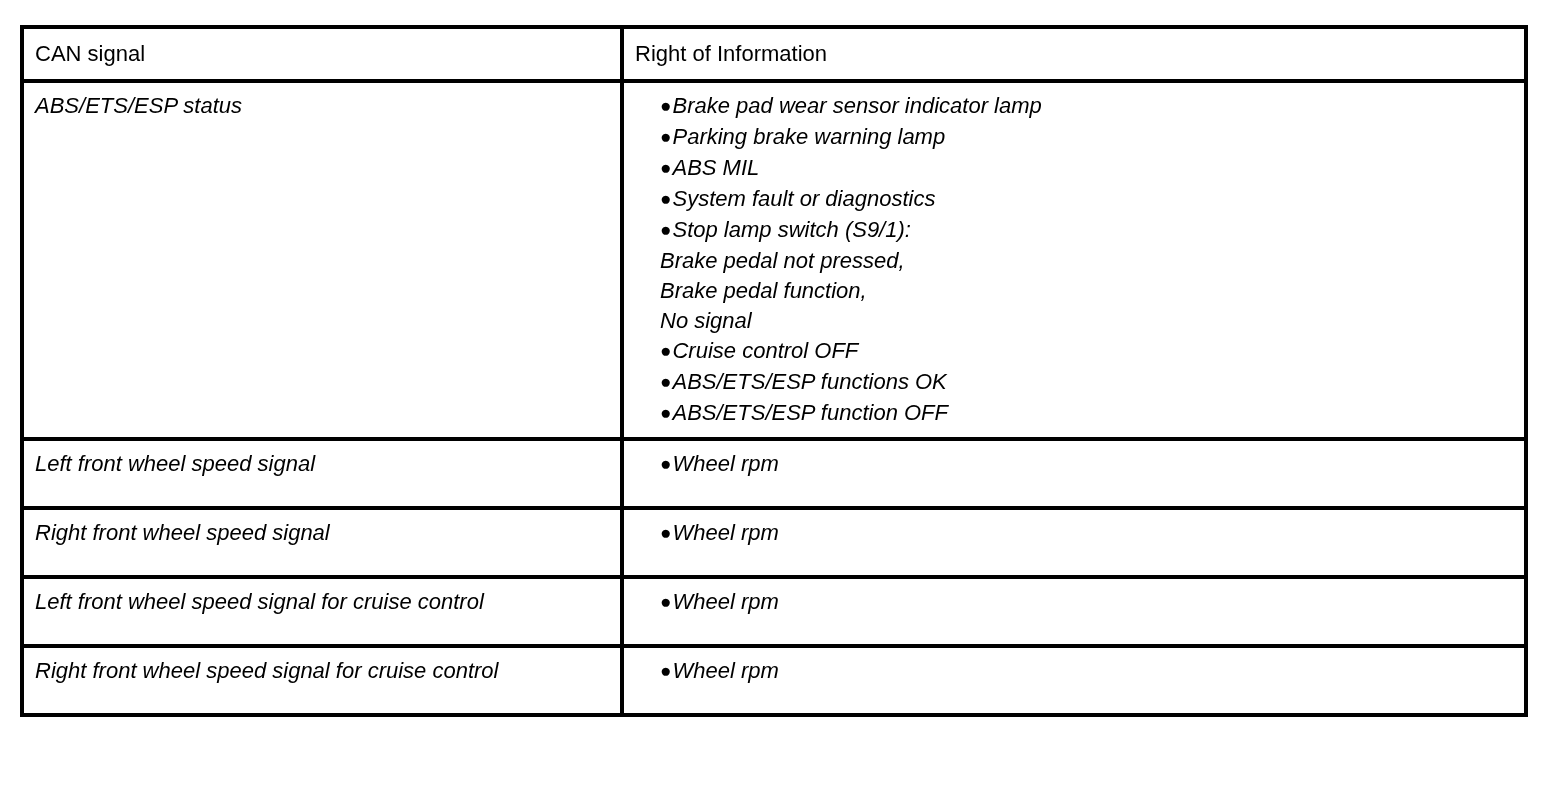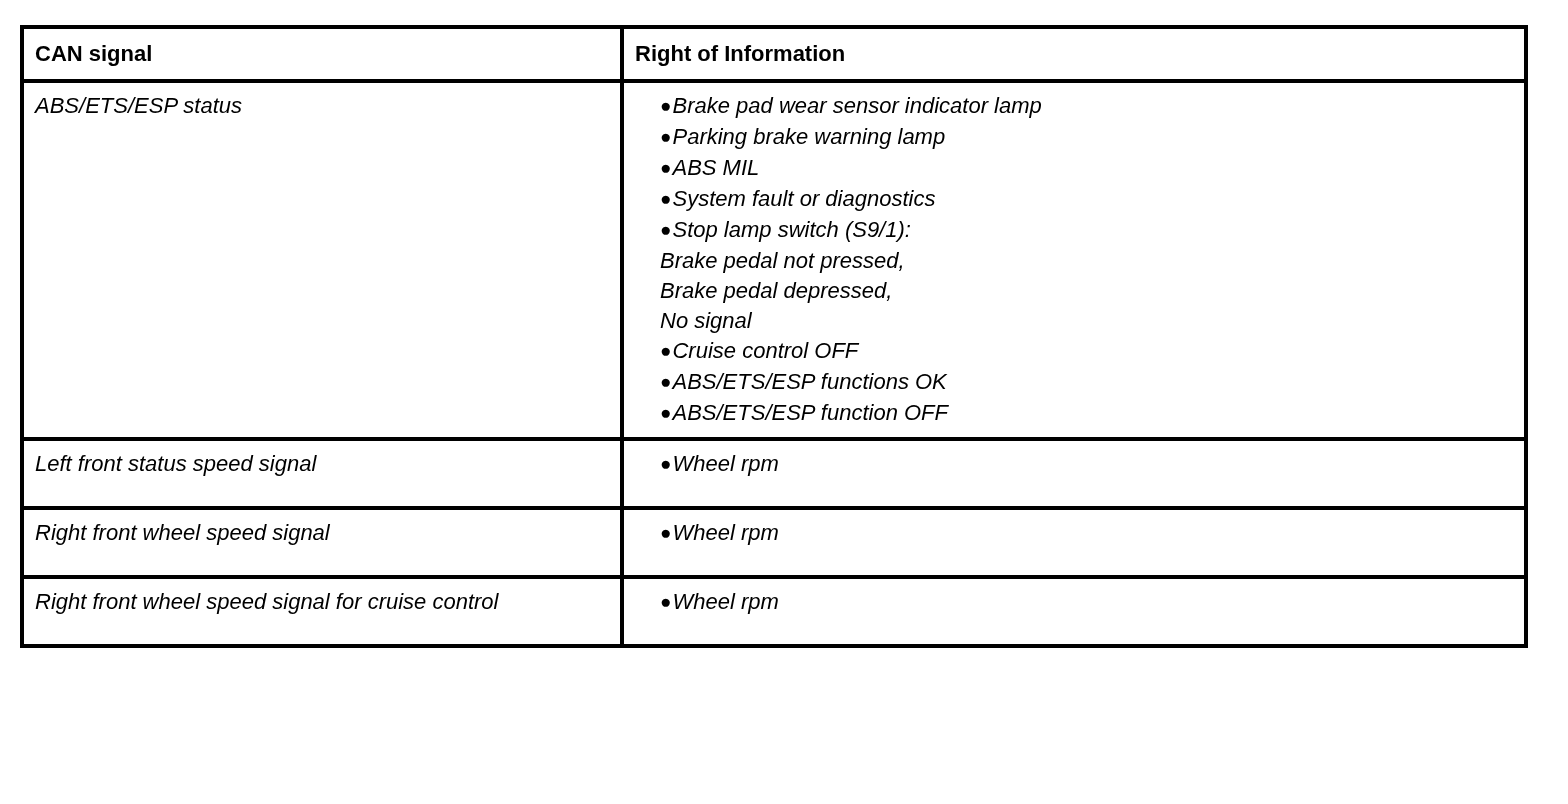--- a/index.html
+++ b/index.html
@@ -33,21 +33,21 @@
     padding: 8px 10px 8px 11px;
     vertical-align: top;
     text-align: left;
     line-height: 30px;
     overflow: hidden;
     white-space: nowrap;
   }
   col.col1 { width: 600px; }
   col.col2 { width: 904px; }
   tr.header-row th {
-    font-weight: bold;
+    font-weight: normal;
     height: 50px;
     vertical-align: middle;
     padding-top: 0;
     padding-bottom: 0;
   }
   tr.body-row td {
     height: 49px;
     font-style: italic;
   }
   td.info-cell .info-line {
@@ -79,44 +79,50 @@
     <tbody id="rows-body">
   <tr class="body-row">
     <td class="signal-cell">ABS/ETS/ESP status</td>
     <td class="info-cell">
             <div class="info-line"><span class="bullet">●</span>Brake pad wear sensor indicator lamp</div>
             <div class="info-line"><span class="bullet">●</span>Parking brake warning lamp</div>
             <div class="info-line"><span class="bullet">●</span>ABS MIL</div>
             <div class="info-line"><span class="bullet">●</span>System fault or diagnostics</div>
             <div class="info-line"><span class="bullet">●</span>Stop lamp switch (S9/1):</div>
             <div class="info-line">Brake pedal not pressed,</div>
-            <div class="info-line">Brake pedal depressed,</div>
+            <div class="info-line">Brake pedal function,</div>
             <div class="info-line">No signal</div>
             <div class="info-line"><span class="bullet">●</span>Cruise control OFF</div>
             <div class="info-line"><span class="bullet">●</span>ABS/ETS/ESP functions OK</div>
             <div class="info-line"><span class="bullet">●</span>ABS/ETS/ESP function OFF</div>
           </td>
   </tr>
 
   <tr class="body-row">
-    <td class="signal-cell">Left front status speed signal</td>
+    <td class="signal-cell">Left front wheel speed signal</td>
     <td class="info-cell">
             <div class="info-line"><span class="bullet">●</span>Wheel rpm</div>
           </td>
   </tr>
 
   <tr class="body-row">
     <td class="signal-cell">Right front wheel speed signal</td>
     <td class="info-cell">
             <div class="info-line"><span class="bullet">●</span>Wheel rpm</div>
           </td>
   </tr>
 
 
 
+  <tr class="body-row">
+    <td class="signal-cell">Left front wheel speed signal for cruise control</td>
+    <td class="info-cell">
+            <div class="info-line"><span class="bullet">●</span>Wheel rpm</div>
+          </td>
+  </tr>
 
   <tr class="body-row">
     <td class="signal-cell">Right front wheel speed signal for cruise control</td>
     <td class="info-cell">
             <div class="info-line"><span class="bullet">●</span>Wheel rpm</div>
           </td>
   </tr>
 </tbody>
 
   </table>

